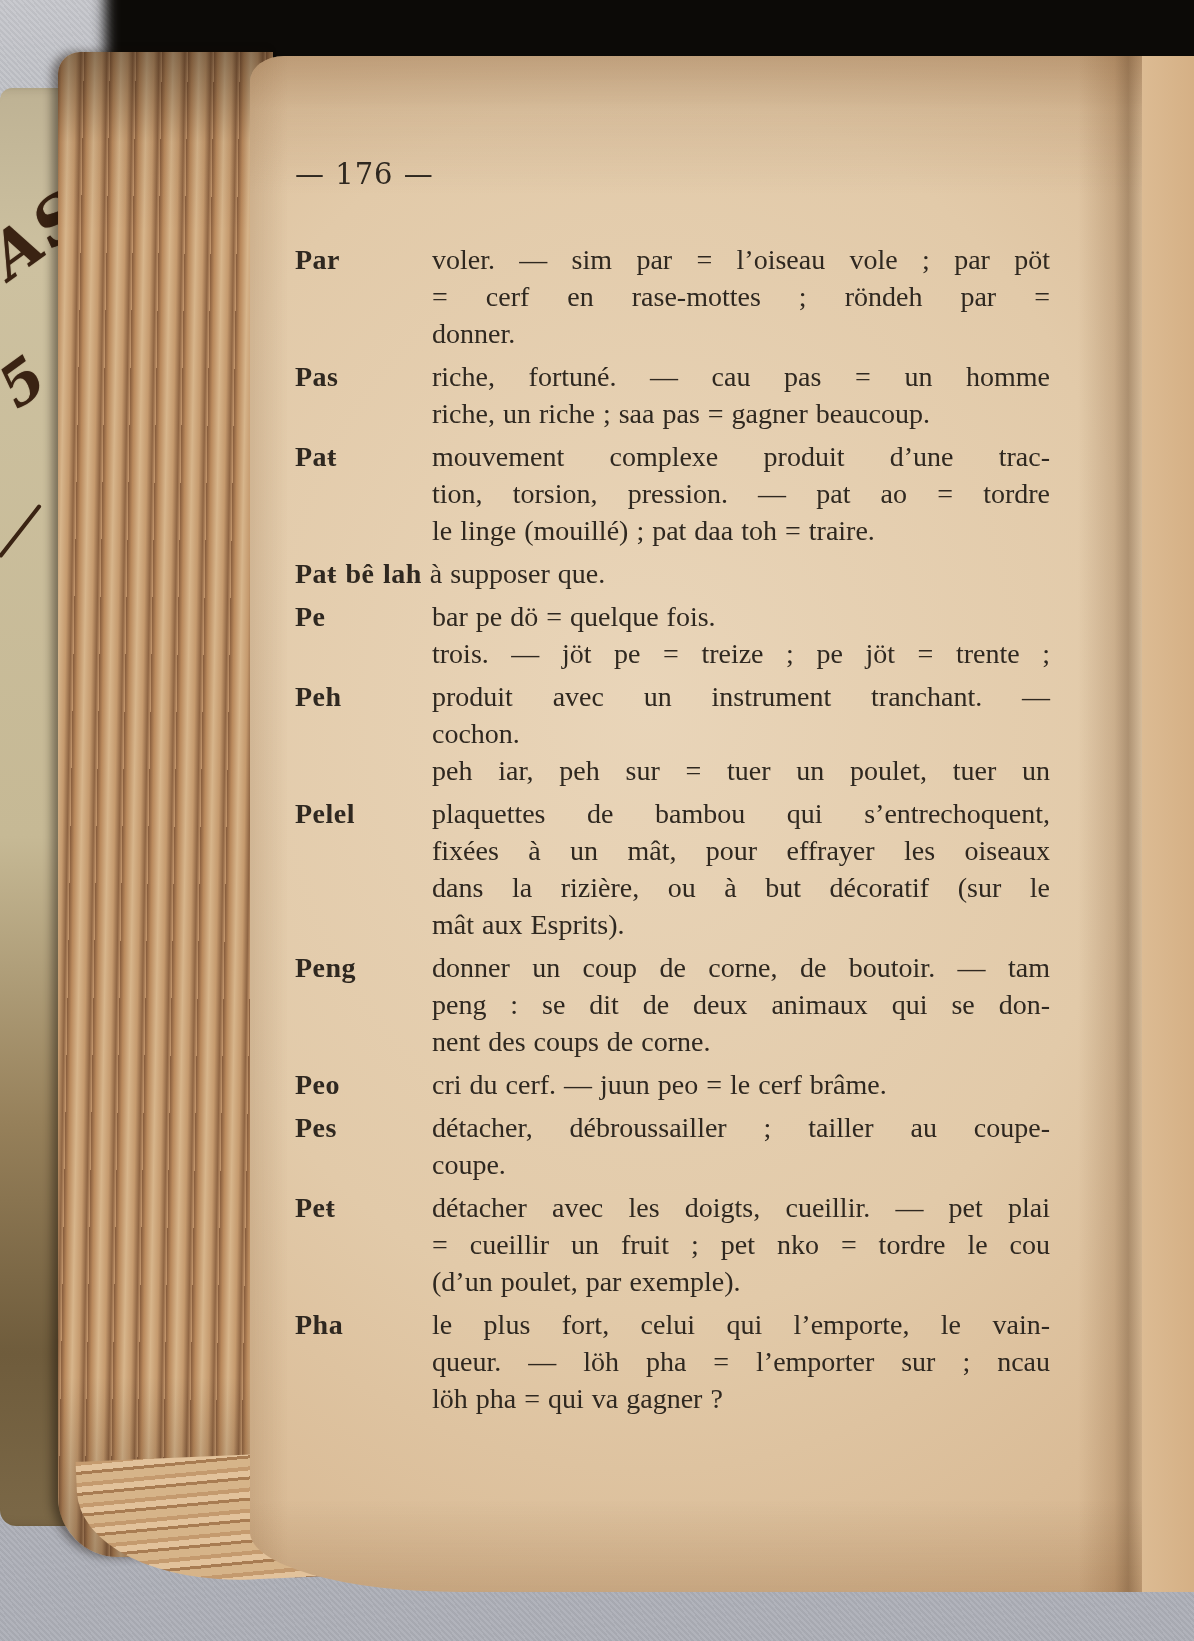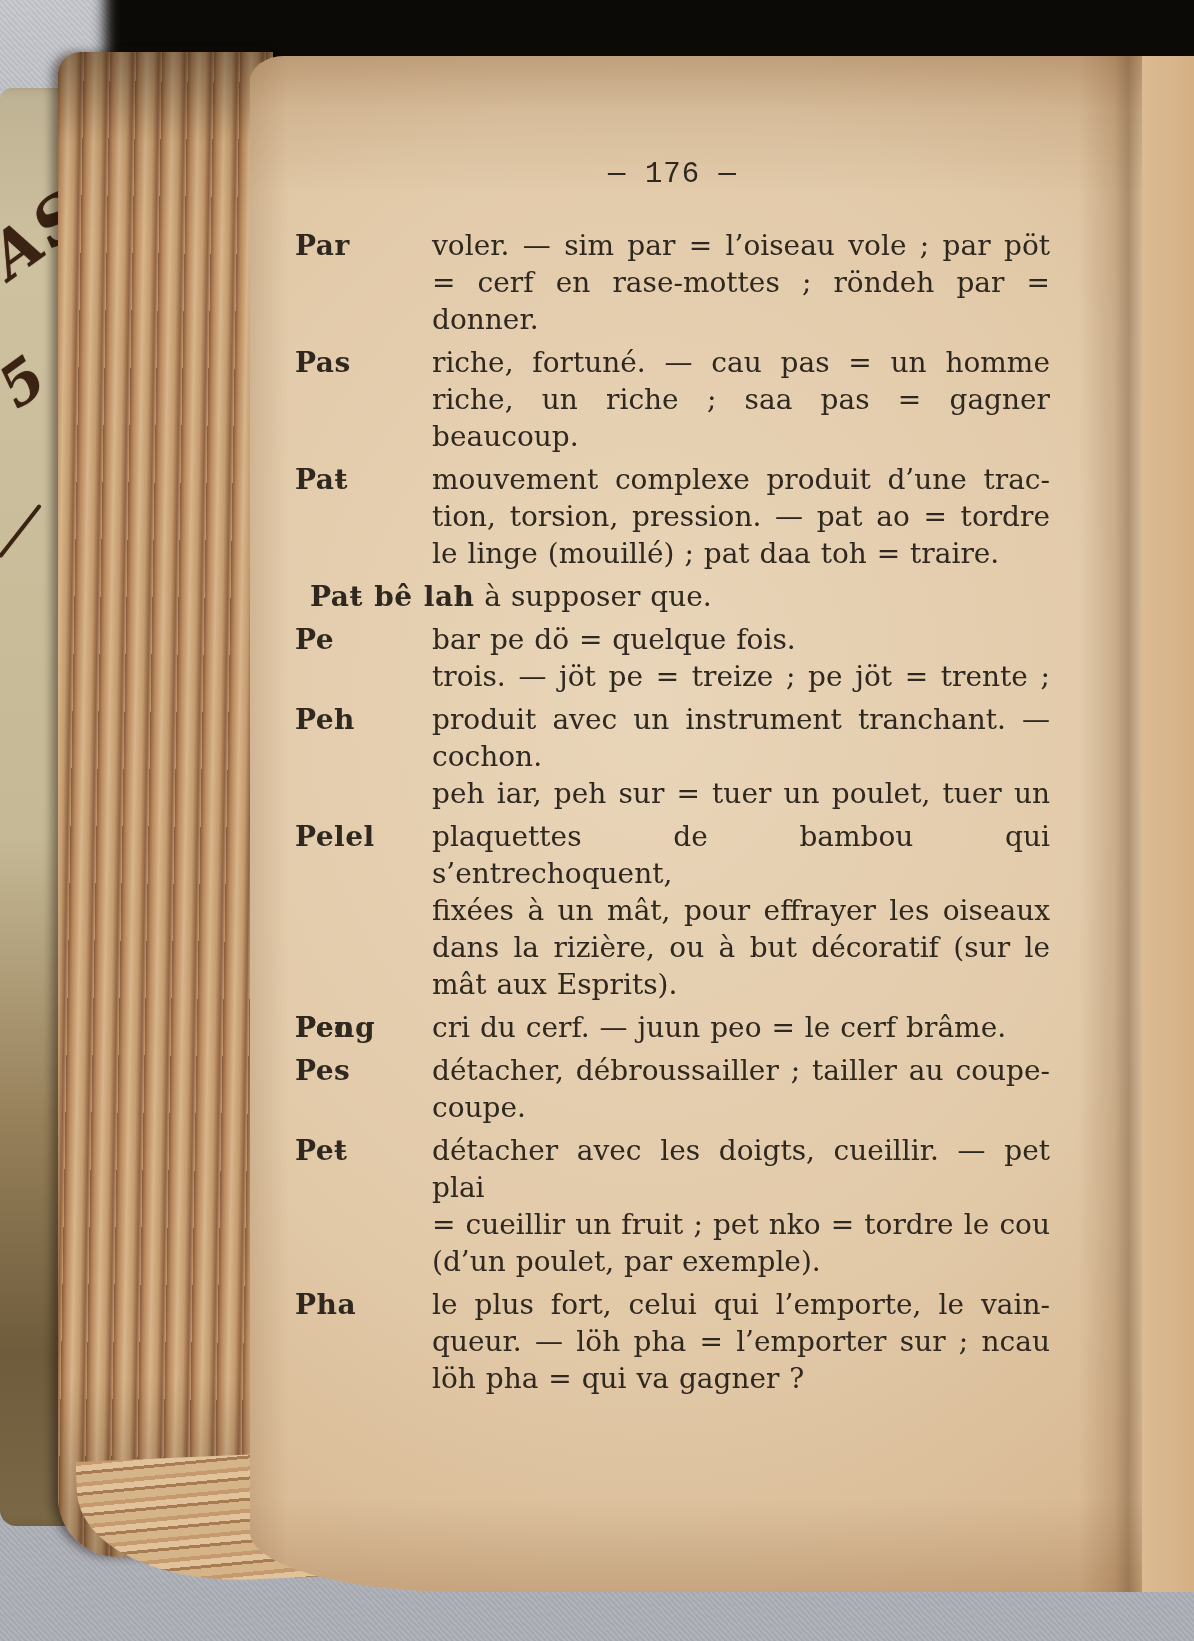--- a/index.html
+++ b/index.html
@@ -68,25 +68,25 @@
   .far-strip {
     position:absolute; right:0; top:0; bottom:0; width:52px;
     background:linear-gradient(to right, #dcbb93, #d5b085);
   }
   
   .content {
     position:absolute; left:295px; top:156px; width:755px;
     color:#2f2820; font-size:28px; line-height:37px;
   }
   .page-number {
-    text-align:center; margin-bottom:34px; letter-spacing:1px; font-size:29px;font-family:Liberation Mono, monospace;
-  }
-  .entry { position:relative; padding-left:137px; margin-bottom:6px; }
+    text-align:left; margin-bottom:48px; letter-spacing:1px; font-size:29px;
+  }
+  .entry { position:relative; padding-left:137px; margin-bottom:6px;font-family:Liberation Serif, serif; }
   .entry .headword { position:absolute; left:0; top:0; font-weight:bold; letter-spacing:0.5px; }
-  .entry.inline { padding-left:0;margin-left:15px; }
+  .entry.inline { padding-left:0; }
   .entry.inline .headword { position:static; }
   .def-line { text-align:justify; text-align-last:justify; word-spacing:1px; }
   .def-line.last { text-align-last:left; }
 </style>
 </head>
 <body>
 
 <div class="scene">
   <div class="dark-top"></div>
 
@@ -154,20 +154,25 @@
           <span class="headword">Pelel</span>
           <div class="definition">
             <div class="def-line">plaquettes de bambou qui s’entrechoquent,</div>
             <div class="def-line">fixées à un mât, pour effrayer les oiseaux</div>
             <div class="def-line">dans la rizière, ou à but décoratif (sur le</div>
             <div class="def-line last">mât aux Esprits).</div>
           </div>
         </div>
         <div class="entry">
           <span class="headword">Peng</span>
+          <div class="definition">
+            <div class="def-line">donner un coup de corne, de boutoir. — tam</div>
+            <div class="def-line">peng : se dit de deux animaux qui se don-</div>
+            <div class="def-line last">nent des coups de corne.</div>
+          </div>
         </div>
         <div class="entry">
           <span class="headword">Peo</span>
           <div class="definition">
             <div class="def-line last">cri du cerf. — juun peo = le cerf brâme.</div>
           </div>
         </div>
         <div class="entry">
           <span class="headword">Pes</span>
           <div class="definition">

